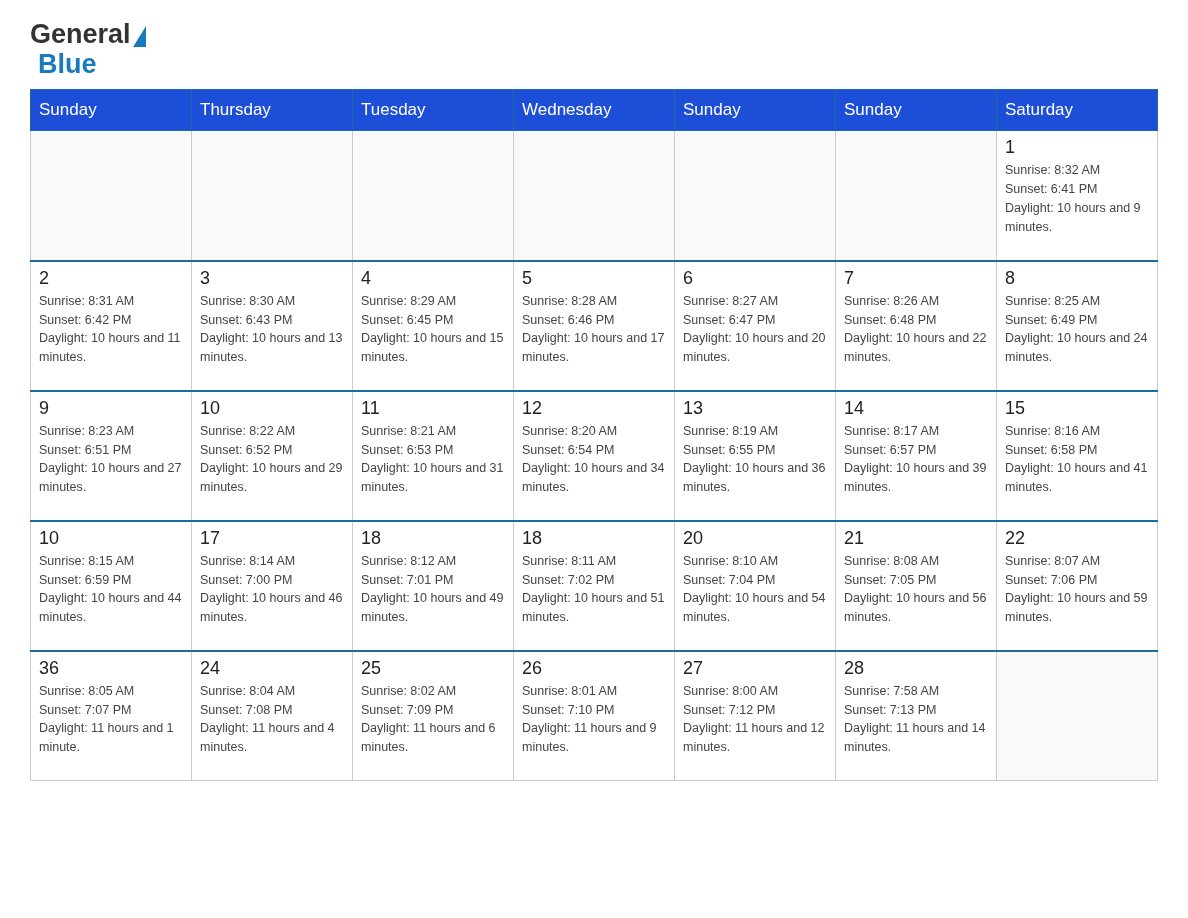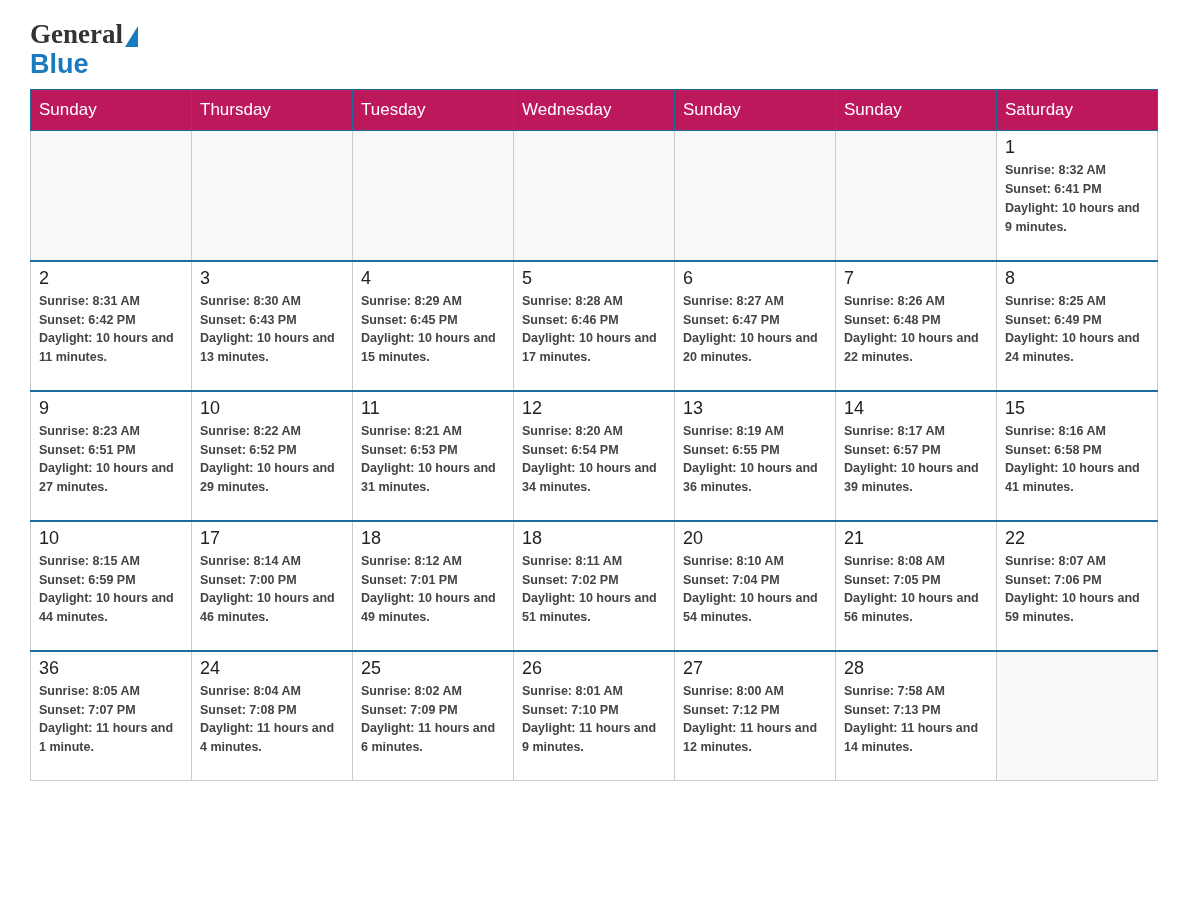--- a/index.html
+++ b/index.html
@@ -37,21 +37,21 @@
       font-size: 22px;
       color: #444;
       margin-top: 4px;
     }
     .calendar-table {
       width: 100%;
       border-collapse: collapse;
       margin-top: 10px;
     }
     .calendar-table thead th {
-      background-color: #be185d;
+      background-color: #1d4ed8;
       color: #ffffff;
       font-size: 17px;
       font-weight: normal;
       padding: 10px 8px;
       text-align: left;
       border: 1px solid #1a6e9e;
     }
     .calendar-table tbody td {
       border: 1px solid #cccccc;
       vertical-align: top;
@@ -64,41 +64,40 @@
       font-size: 18px;
       color: #222;
       font-weight: normal;
       display: block;
       margin-bottom: 3px;
     }
     .day-info {
       font-size: 12.5px;
       color: #444;
       line-height: 1.5;
-      font-weight: bold;
     }
     .empty-cell {
       background: #f9f9f9;
     }
     .row-divider {
       border-top: 2px solid #1a6e9e !important;
     }
   </style>
 </head>
 <body>
 
 <div class="header">
   <div class="logo">
     <div class="logo-block">
-      <div style="display:flex;align-items:center;font-family:Liberation Serif, serif;">
+      <div style="display:flex;align-items:center;">
         <span style="font-size:27px;font-weight:bold;color:#333;">General</span>
         <span style="display:inline-block;width:0;height:0;border-left:13px solid transparent;border-right:0px solid transparent;border-bottom:21px solid #1a7abf;margin-left:2px;margin-bottom:-4px;"></span>
       </div>
       <div>
-        <span style="font-size:27px;font-weight:bold;color:#1a7abf;margin-left:0;">Blue</span>
+        <span style="font-size:27px;font-weight:bold;color:#1a7abf;margin-left:8px;">Blue</span>
       </div>
     </div>
   </div>
   <div class="title-block">
     <div class="month-title"></div>
     <div class="location-title"></div>
   </div>
 </div>
 
 <table class="calendar-table">

